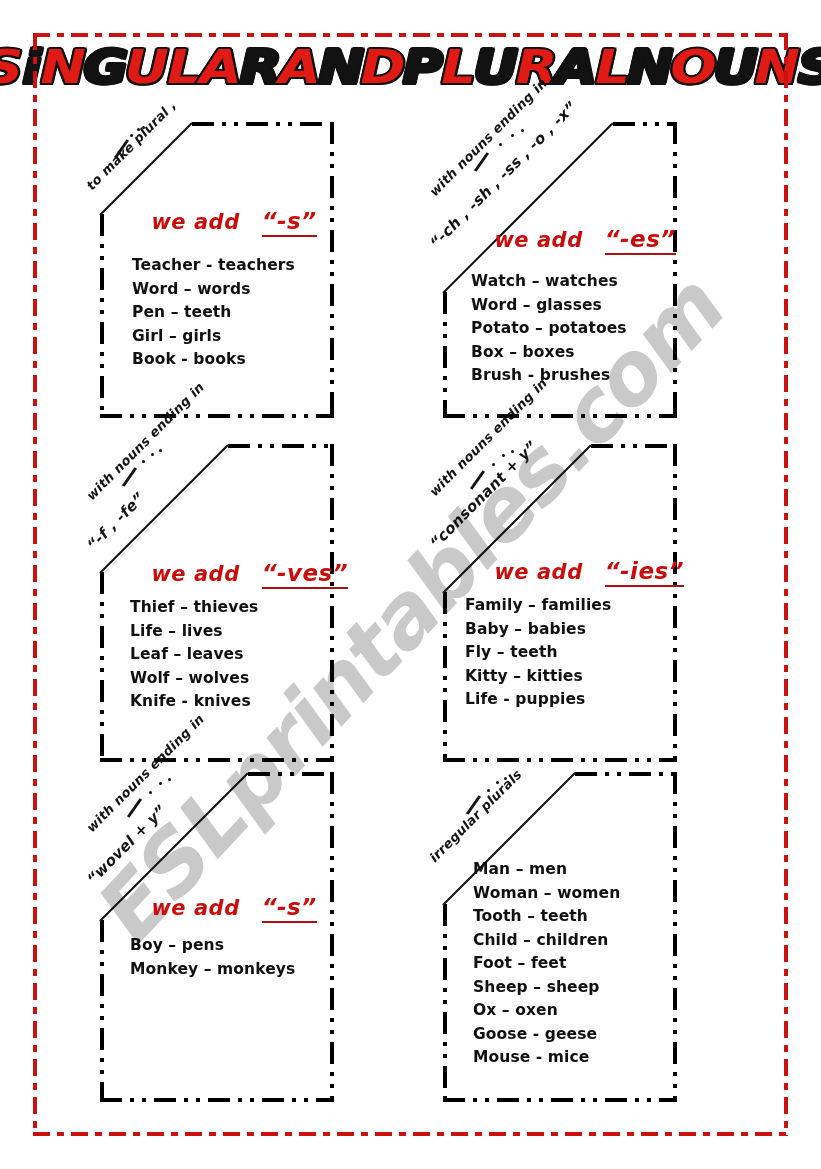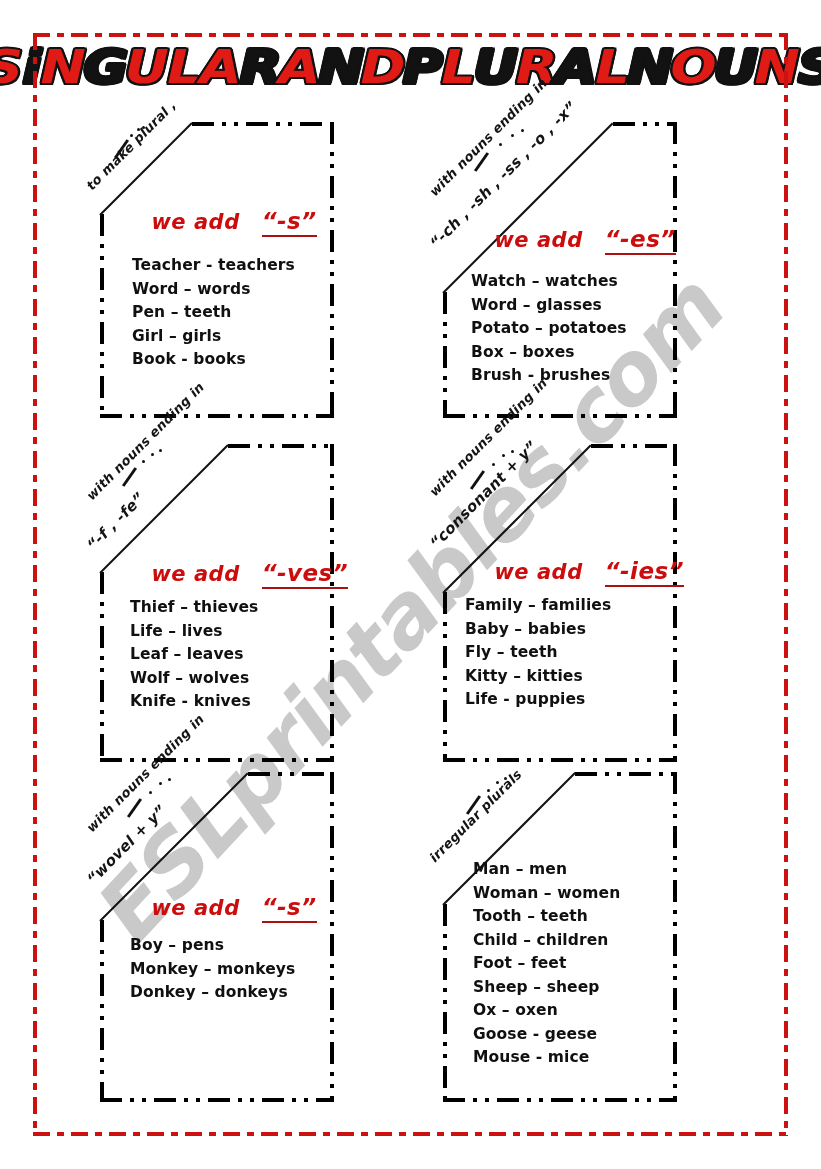--- a/index.html
+++ b/index.html
@@ -331,21 +331,20 @@
       <div class="nib" style="left: 32.56px; top: 25.16px; height: 22px; transform: rotate(35deg);"></div>
       <div class="dot" style="left: 59.2px; top: 10.36px;"></div>
       <div class="dot" style="left: 48.84px; top: 18.5px;"></div>
       <div class="dot" style="left: 68.08px; top: 5.92px;"></div>
       <div class="banner" style="left: -6px; top: 48px; transform: rotate(-45deg);">with nouns ending in</div>
       <div class="banner l2" style="left: -4px; top: 98px; transform: rotate(-45deg);">“wovel + y”</div>
       <div class="weadd" style="left: 51.48px; top: 122px;"><span>we add</span><span class="suffix">“-s”</span></div>
       <div class="examples" style="left: 30px; top: 162px;">
         <span class="ex">Boy –  pens</span>
         <span class="ex">Monkey – monkeys</span>
-        <span class="ex">Donkey – donkeys</span>
       </div>
     </div>
     <div class="box" style="left: 443px; top: 772px; width: 234px; height: 330px;">
       <div class="edge h" style="left: 132px; top: 0px; width: 102px;"></div>
       <div class="edge h" style="left: 0px; bottom: 0px; width: 234px;"></div>
       <div class="edge v" style="left: 0px; top: 132px; height: 198px;"></div>
       <div class="edge v" style="right: 0px; top: 0px; height: 330px;"></div>
       <div class="diag" style="left: 0px; top: 132px; width: 186.676px; transform: rotate(-45deg);"></div>
       <div class="nib" style="left: 29.04px; top: 22.44px; height: 22px; transform: rotate(35deg);"></div>
       <div class="dot" style="left: 52.8px; top: 9.24px;"></div>

